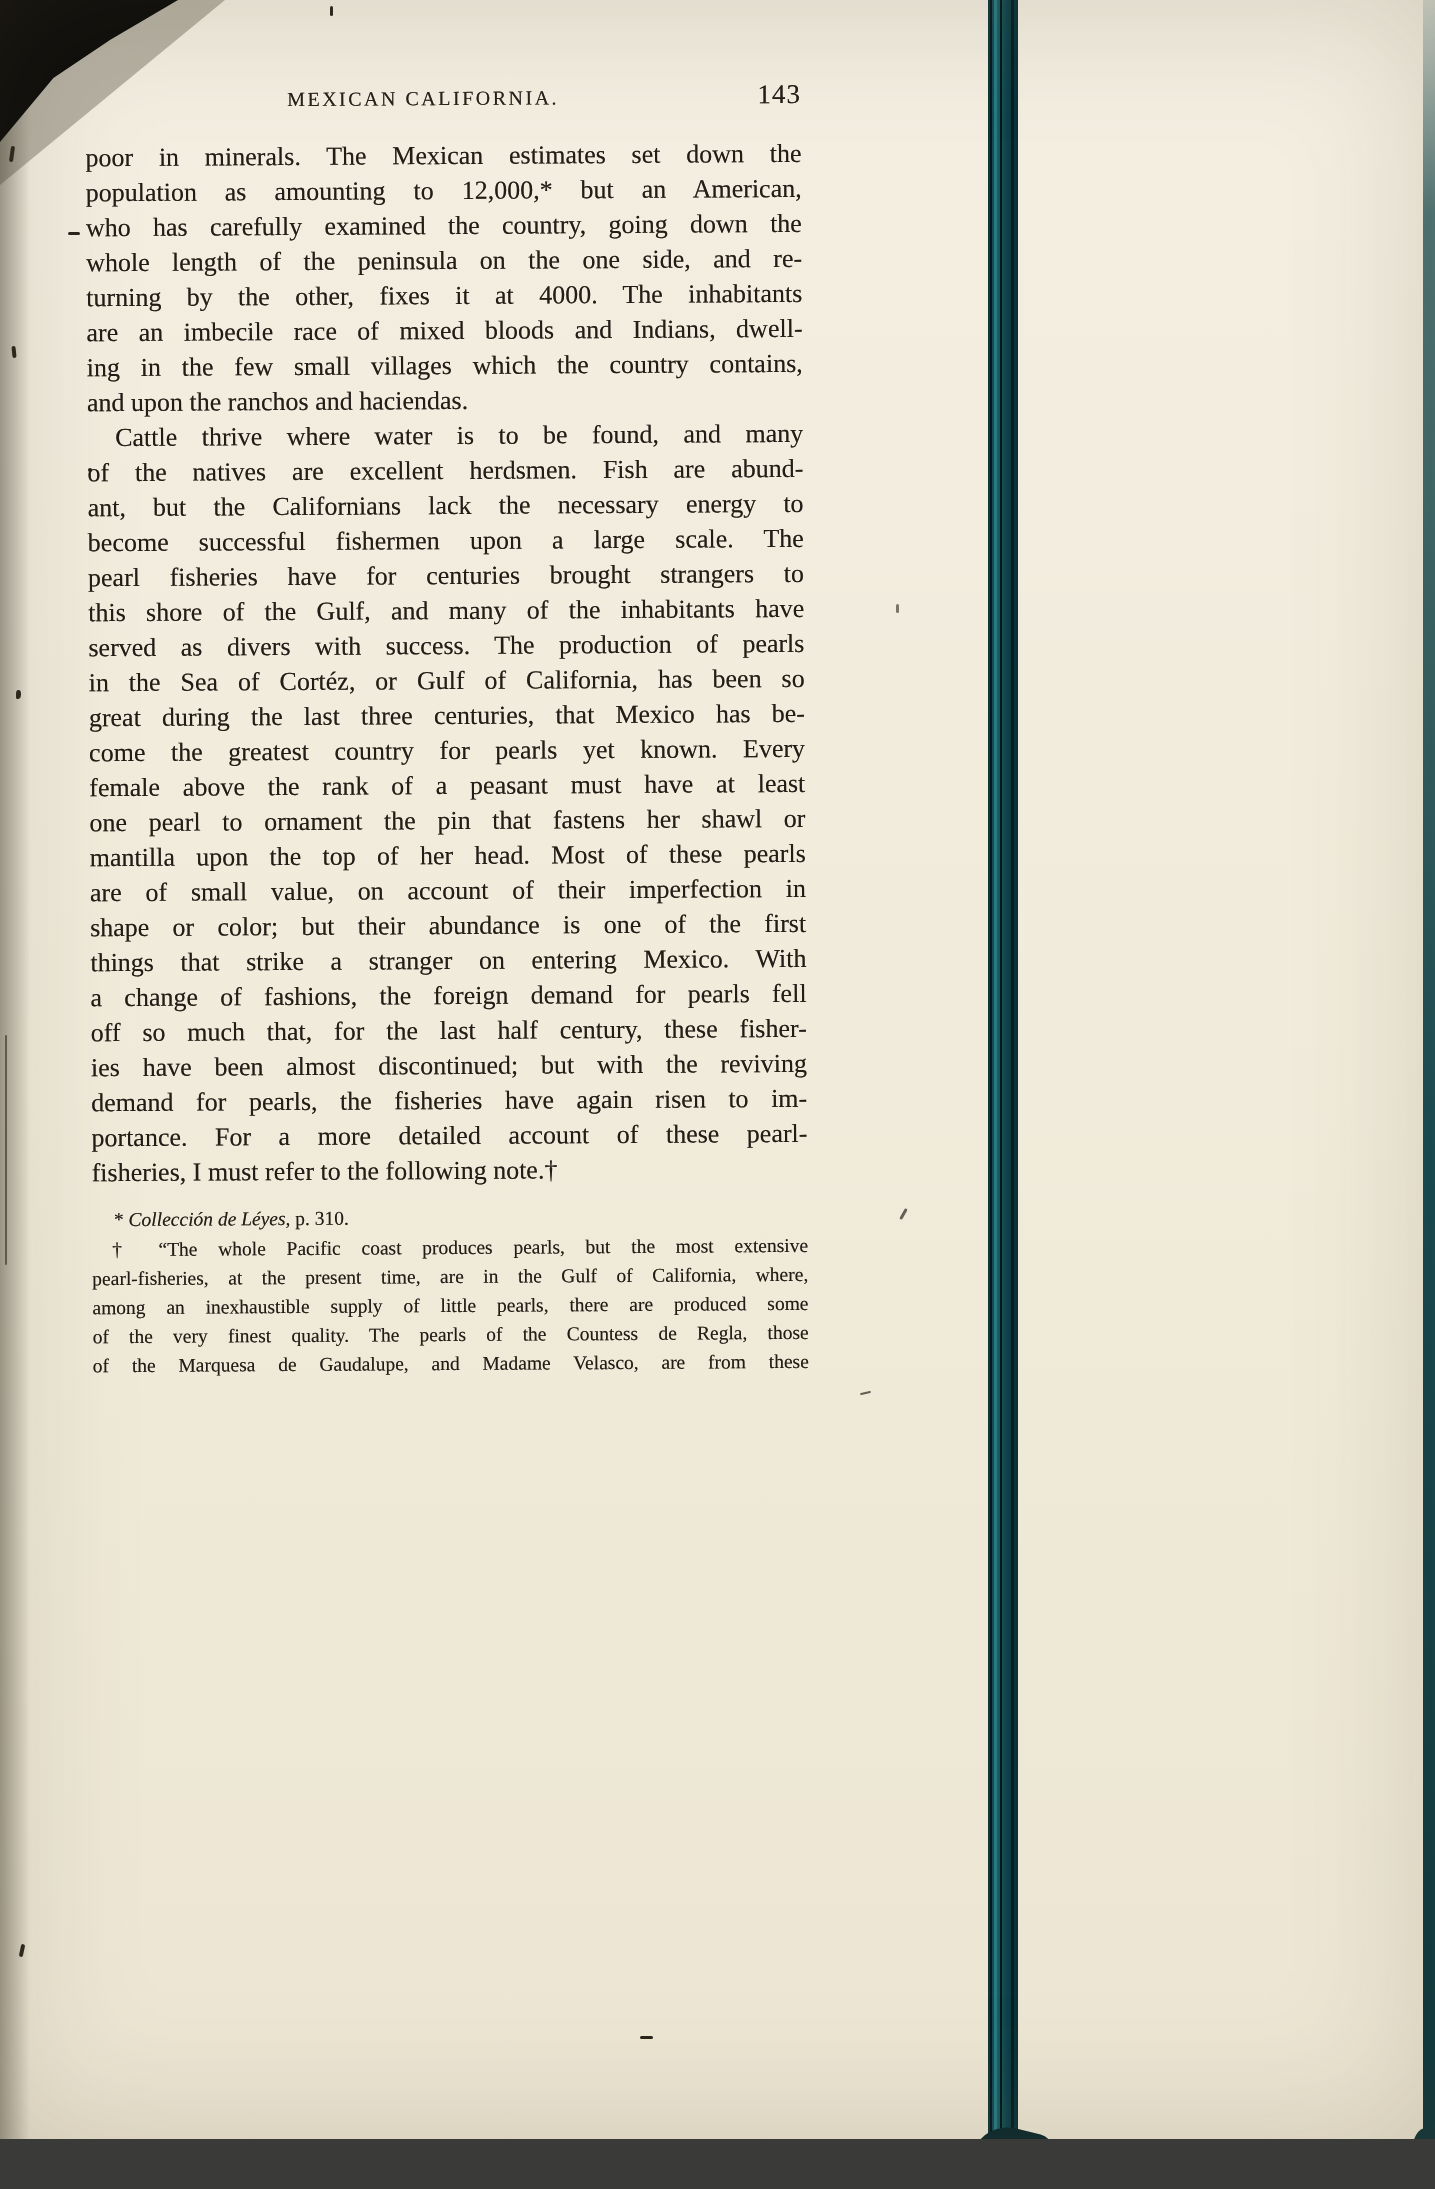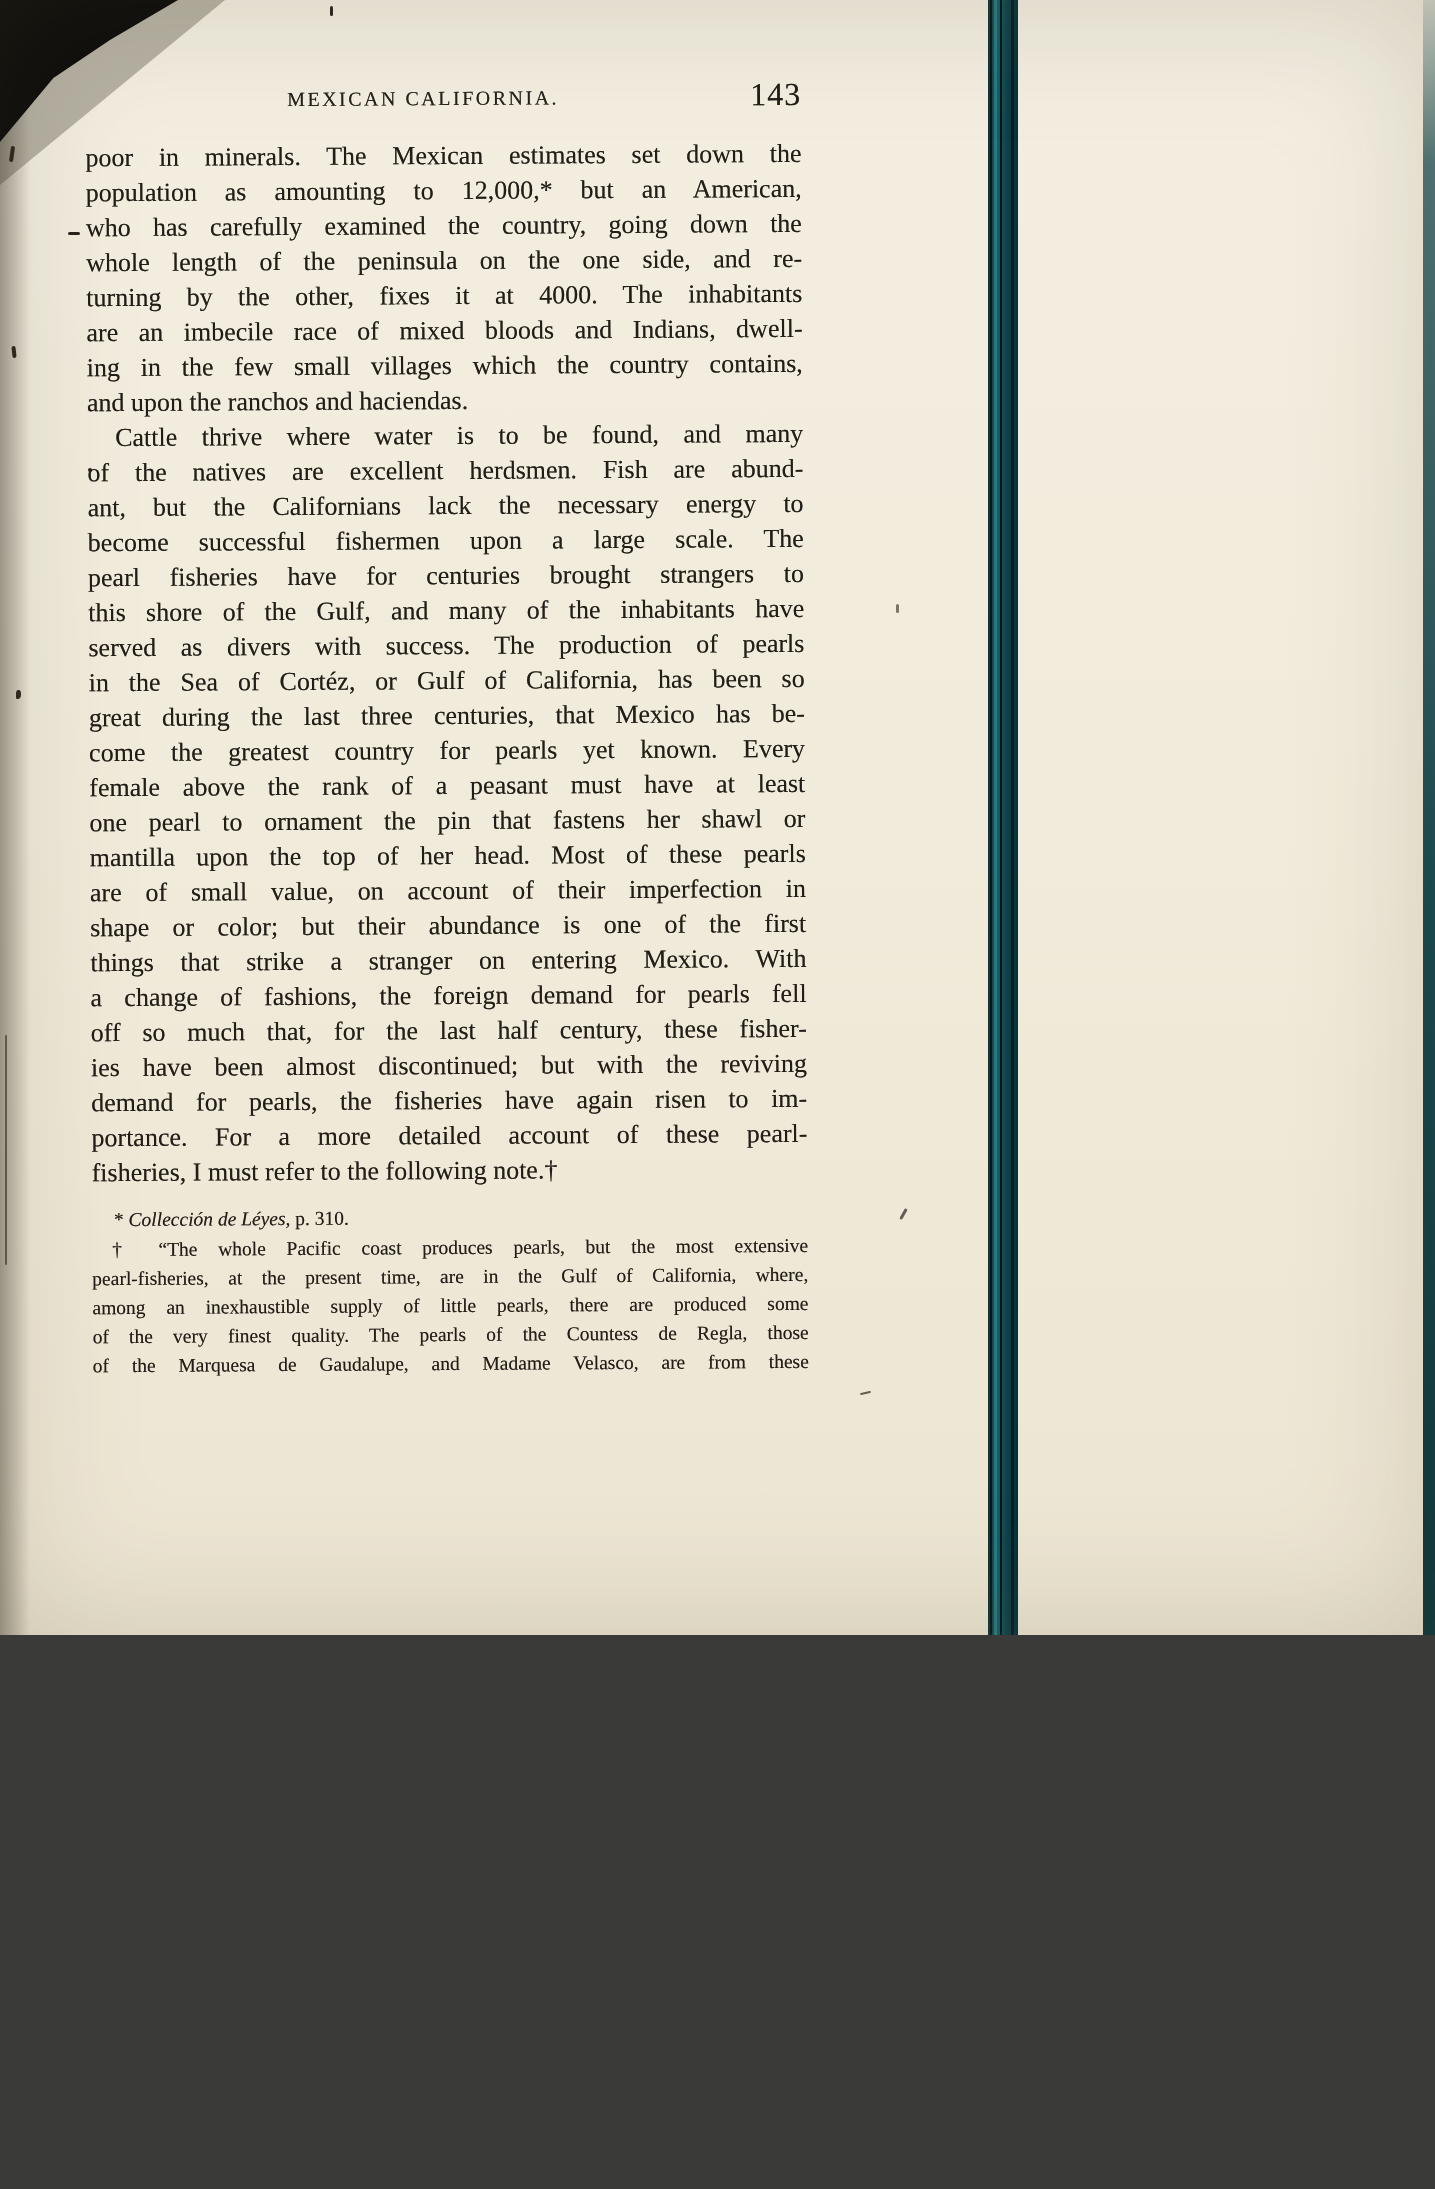--- a/index.html
+++ b/index.html
@@ -1,19 +1,19 @@
 <!DOCTYPE html>
 <html><head>
 <meta charset="utf-8">
 <style>
   html, body { margin: 0; padding: 0; background: #3a3a38; }
   .scan {
     position: relative;
     width: 1435px;
-    height: 1635px;
+    height: 2139px;
     overflow: hidden;
     background: linear-gradient(180deg, #f3eee1 0%, #f1ebdb 50%, #ece5d2 100%);
     font-family: "Liberation Serif", "DejaVu Serif", serif;
     color: #221d17;
   }
   .scan::after {
     content: "";
     position: absolute; inset: 0;
     box-shadow: inset 0 0 140px rgba(95,85,60,0.22);
     pointer-events: none;
@@ -76,21 +76,21 @@
     transform-origin: 40px 0;
     text-shadow: 0 0 0.5px rgba(25,18,10,0.55);
   }
   .header-row { position: relative; height: 28px; line-height: 28px; margin-bottom: 26px; }
   .running-title {
     display: block; text-align: center; position: relative; left: -20px;
     font-size: 20px; letter-spacing: 2.5px; color: #26211a;
   }
   .page-number {
     position: absolute; right: 0; top: -2px;
-    font-size: 32px; letter-spacing: 1px;
+    font-size: 27px; letter-spacing: 1px;
   }
 
   .body-text { font-size: 26px; line-height: 35px; }
   .line { text-align: justify; text-align-last: justify; white-space: normal; }
   .line.indent { text-indent: 28px; }
   .line.para-end { text-align-last: left; }
 
   .footnotes { margin-top: 15px; font-size: 19.5px; line-height: 29px; }
   .footnote.note1 { text-indent: 22px; margin-bottom: 1px; }
   .fn-line { text-align: justify; text-align-last: justify; }

